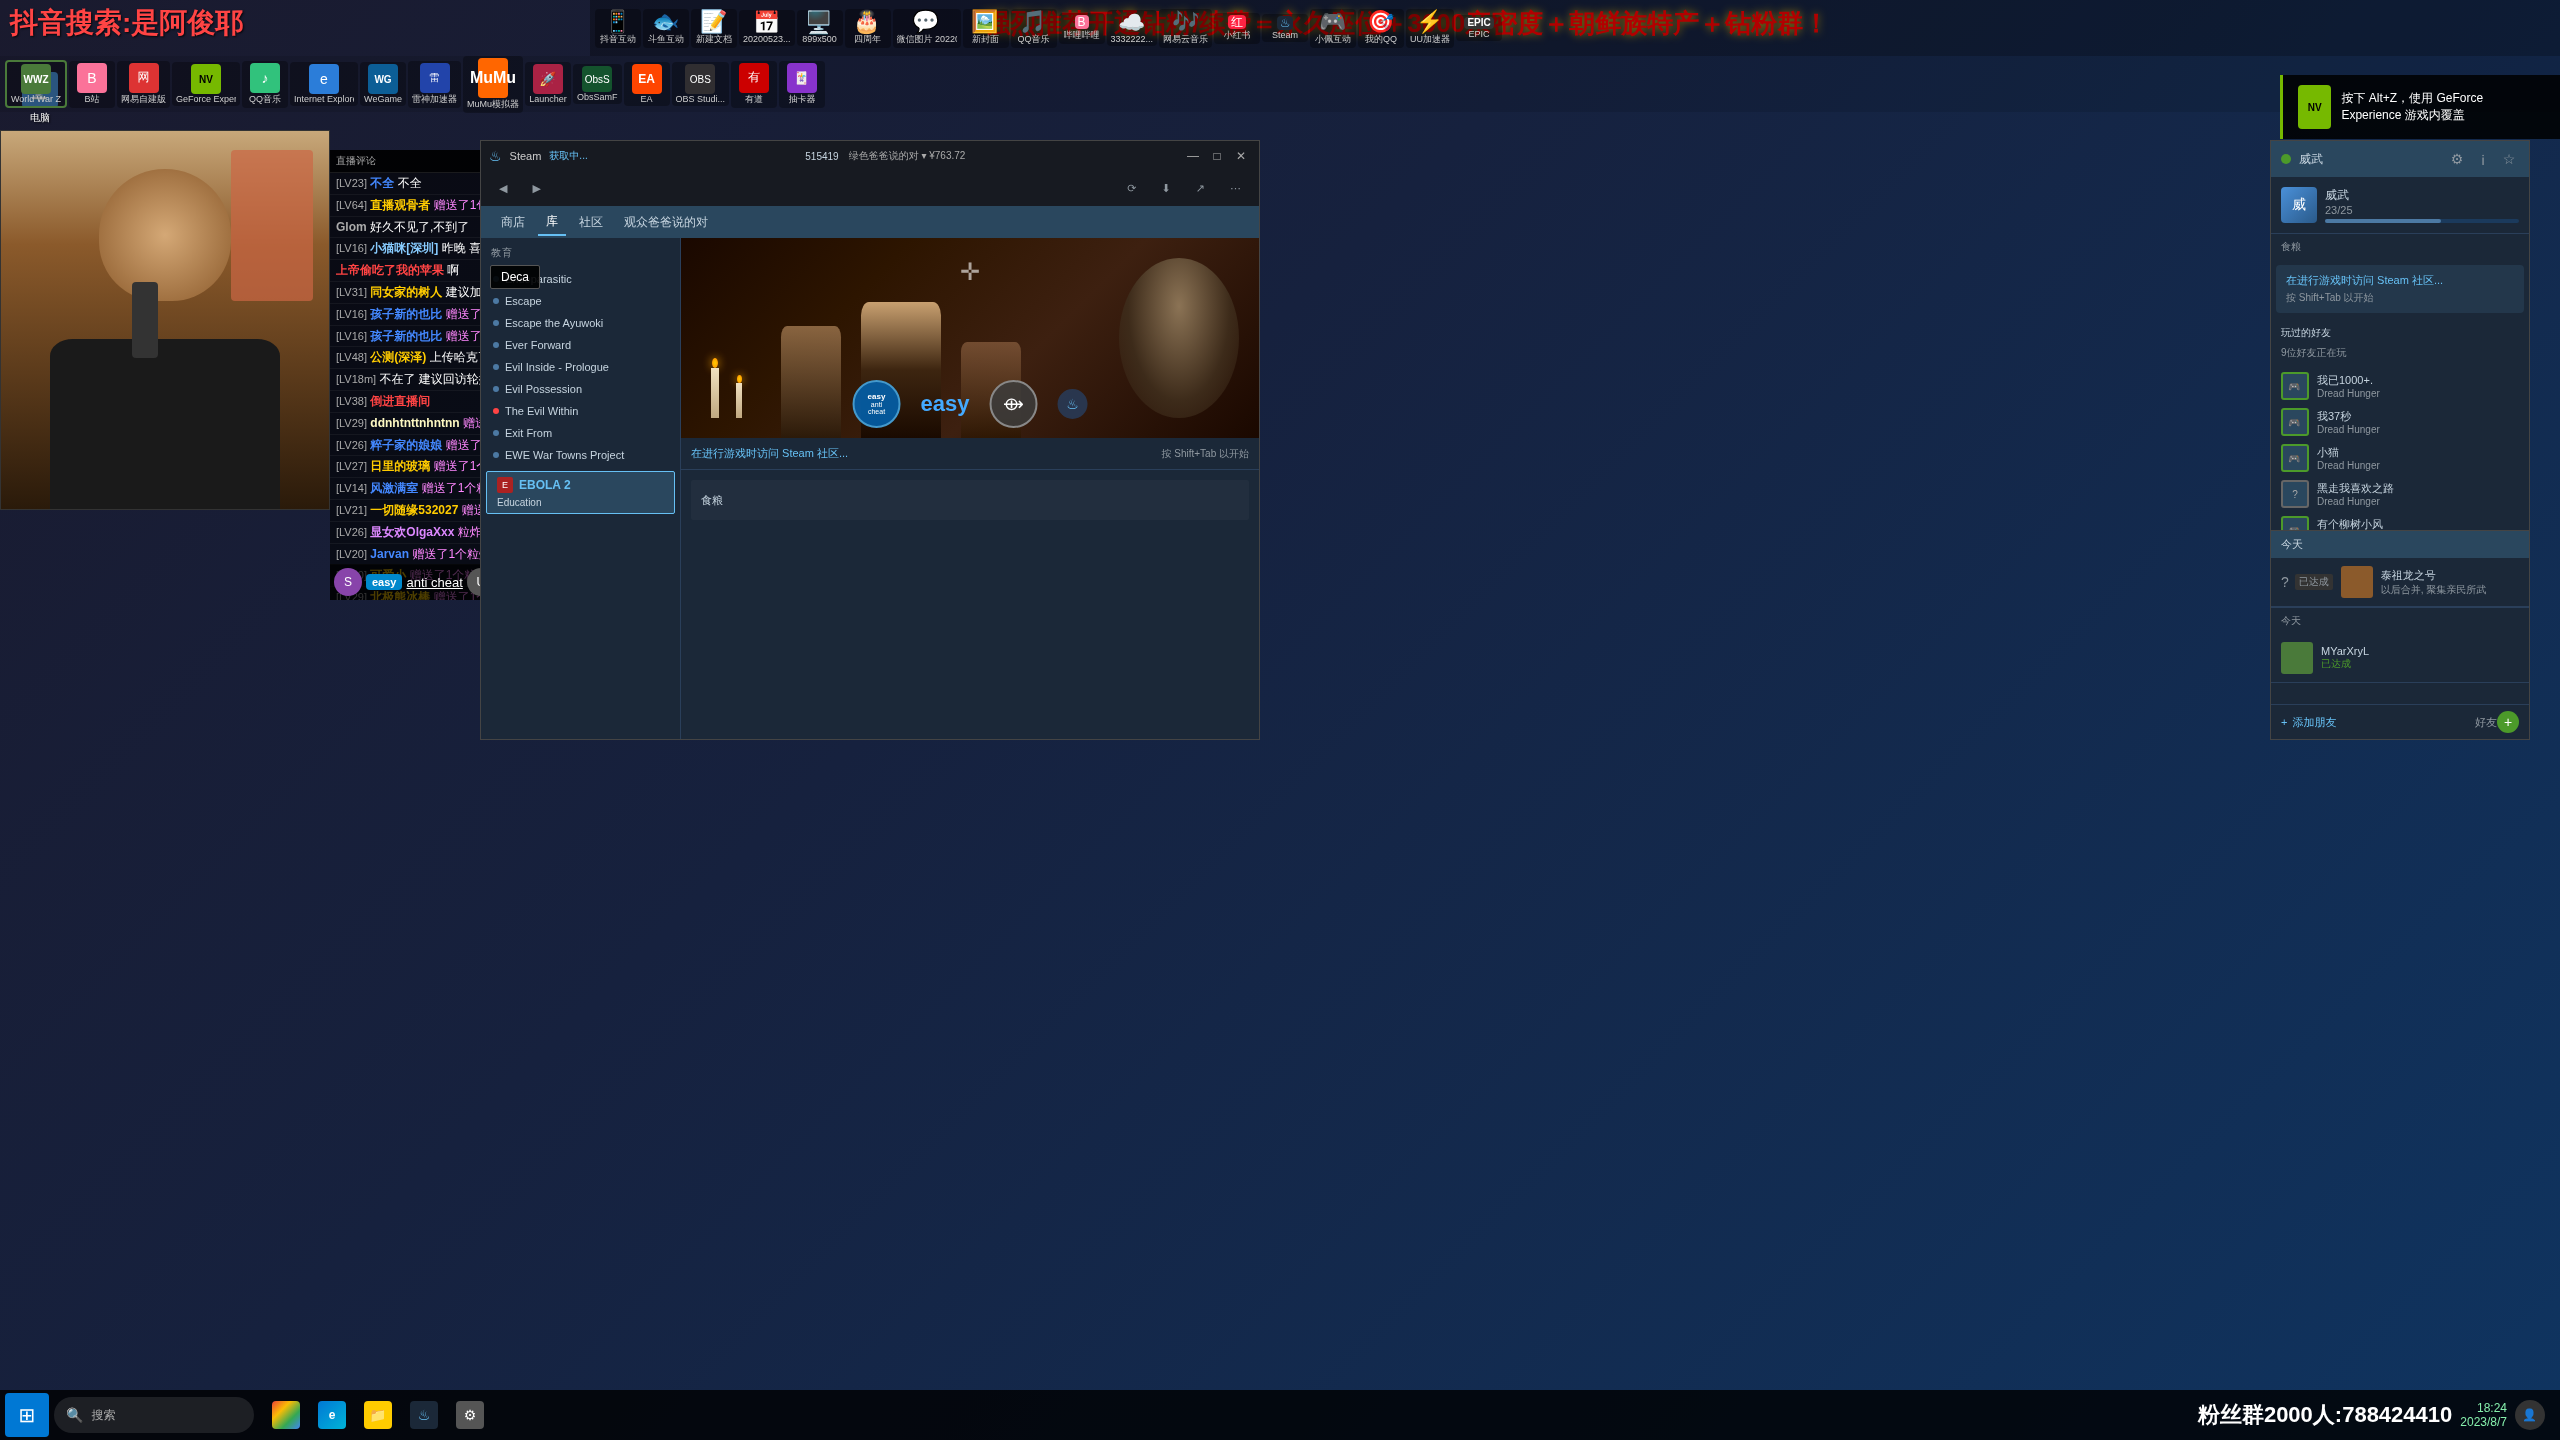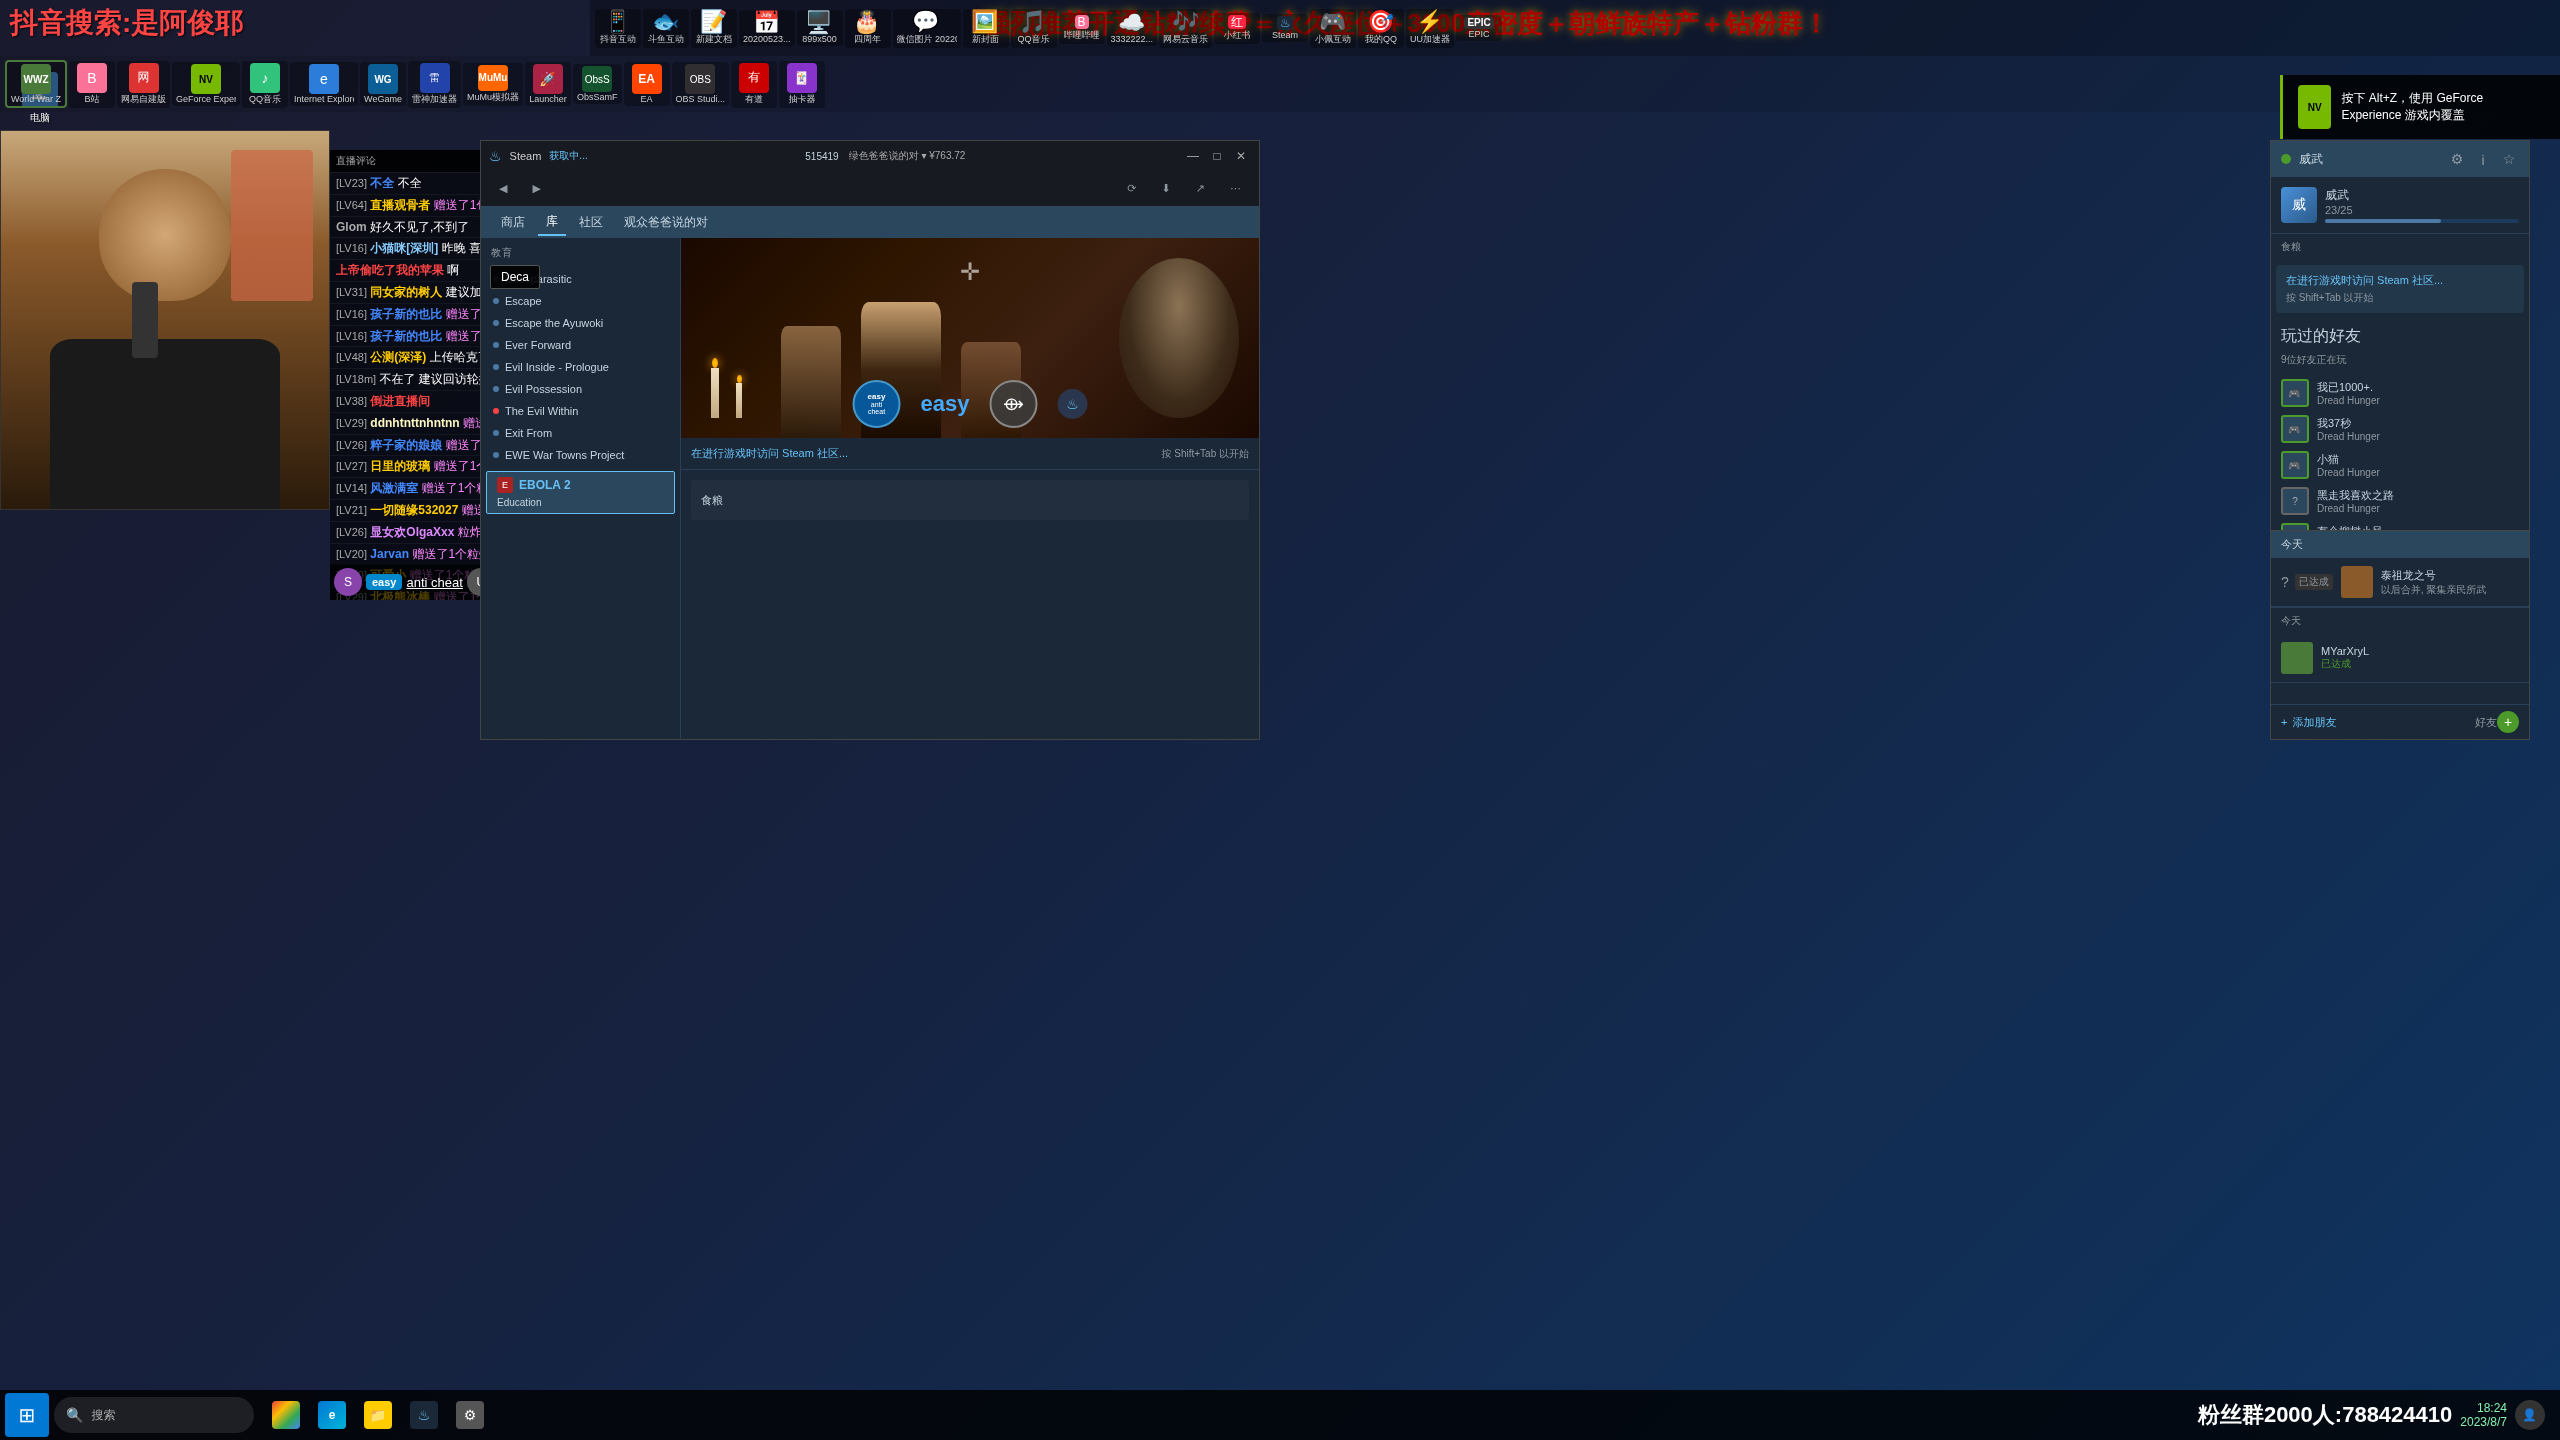--- a/index.html
+++ b/index.html
@@ -355,21 +355,21 @@
       background: rgba(103,193,245,0.1);
       border-radius: 4px;
       font-size: 11px;
       color: #66c0f4;
     }
 
     .srp-friends-section {
       padding: 8px 10px;
     }
     .srp-friends-header {
-      font-size: 16px;
+      font-size: 10px;
       color: #c6d4df;
       margin-bottom: 6px;
     }
     .srp-online-count {
       font-size: 10px;
       color: #8f98a0;
       margin-bottom: 8px;
     }
     .srp-friend-item {
       display: flex;
@@ -669,21 +669,21 @@
   </div>
   <div class="ti-block">
     <div style="background:#0c5e96;width:30px;height:30px;border-radius:4px;display:flex;align-items:center;justify-content:center;font-size:10px;color:white;font-weight:bold;">WG</div>
     <div class="ti-label">WeGame</div>
   </div>
   <div class="ti-block">
     <div style="background:#2244aa;width:30px;height:30px;border-radius:4px;display:flex;align-items:center;justify-content:center;font-size:10px;color:white;">雷</div>
     <div class="ti-label">雷神加速器</div>
   </div>
   <div class="ti-block">
-    <div style="background:#ff6600;width:30px;height:26px;border-radius:4px;display:flex;align-items:center;justify-content:center;font-size:10px;color:white;font-weight:bold;">MuMu</div>
+    <div style="background:#ff6600;width:30px;height:40px;border-radius:4px;display:flex;align-items:center;justify-content:center;font-size:16px;color:white;font-weight:bold;">MuMu</div>
     <div class="ti-label">MuMu模拟器</div>
   </div>
   <div class="ti-block">
     <div style="background:#aa2244;width:30px;height:30px;border-radius:4px;display:flex;align-items:center;justify-content:center;font-size:14px;color:white;">🚀</div>
     <div class="ti-label">Launcher</div>
   </div>
   <div class="ti-block">
     <div style="background:#14532d;width:30px;height:26px;border-radius:4px;display:flex;align-items:center;justify-content:center;font-size:10px;color:white;">ObsS</div>
     <div class="ti-label">ObsSamF</div>
   </div>

